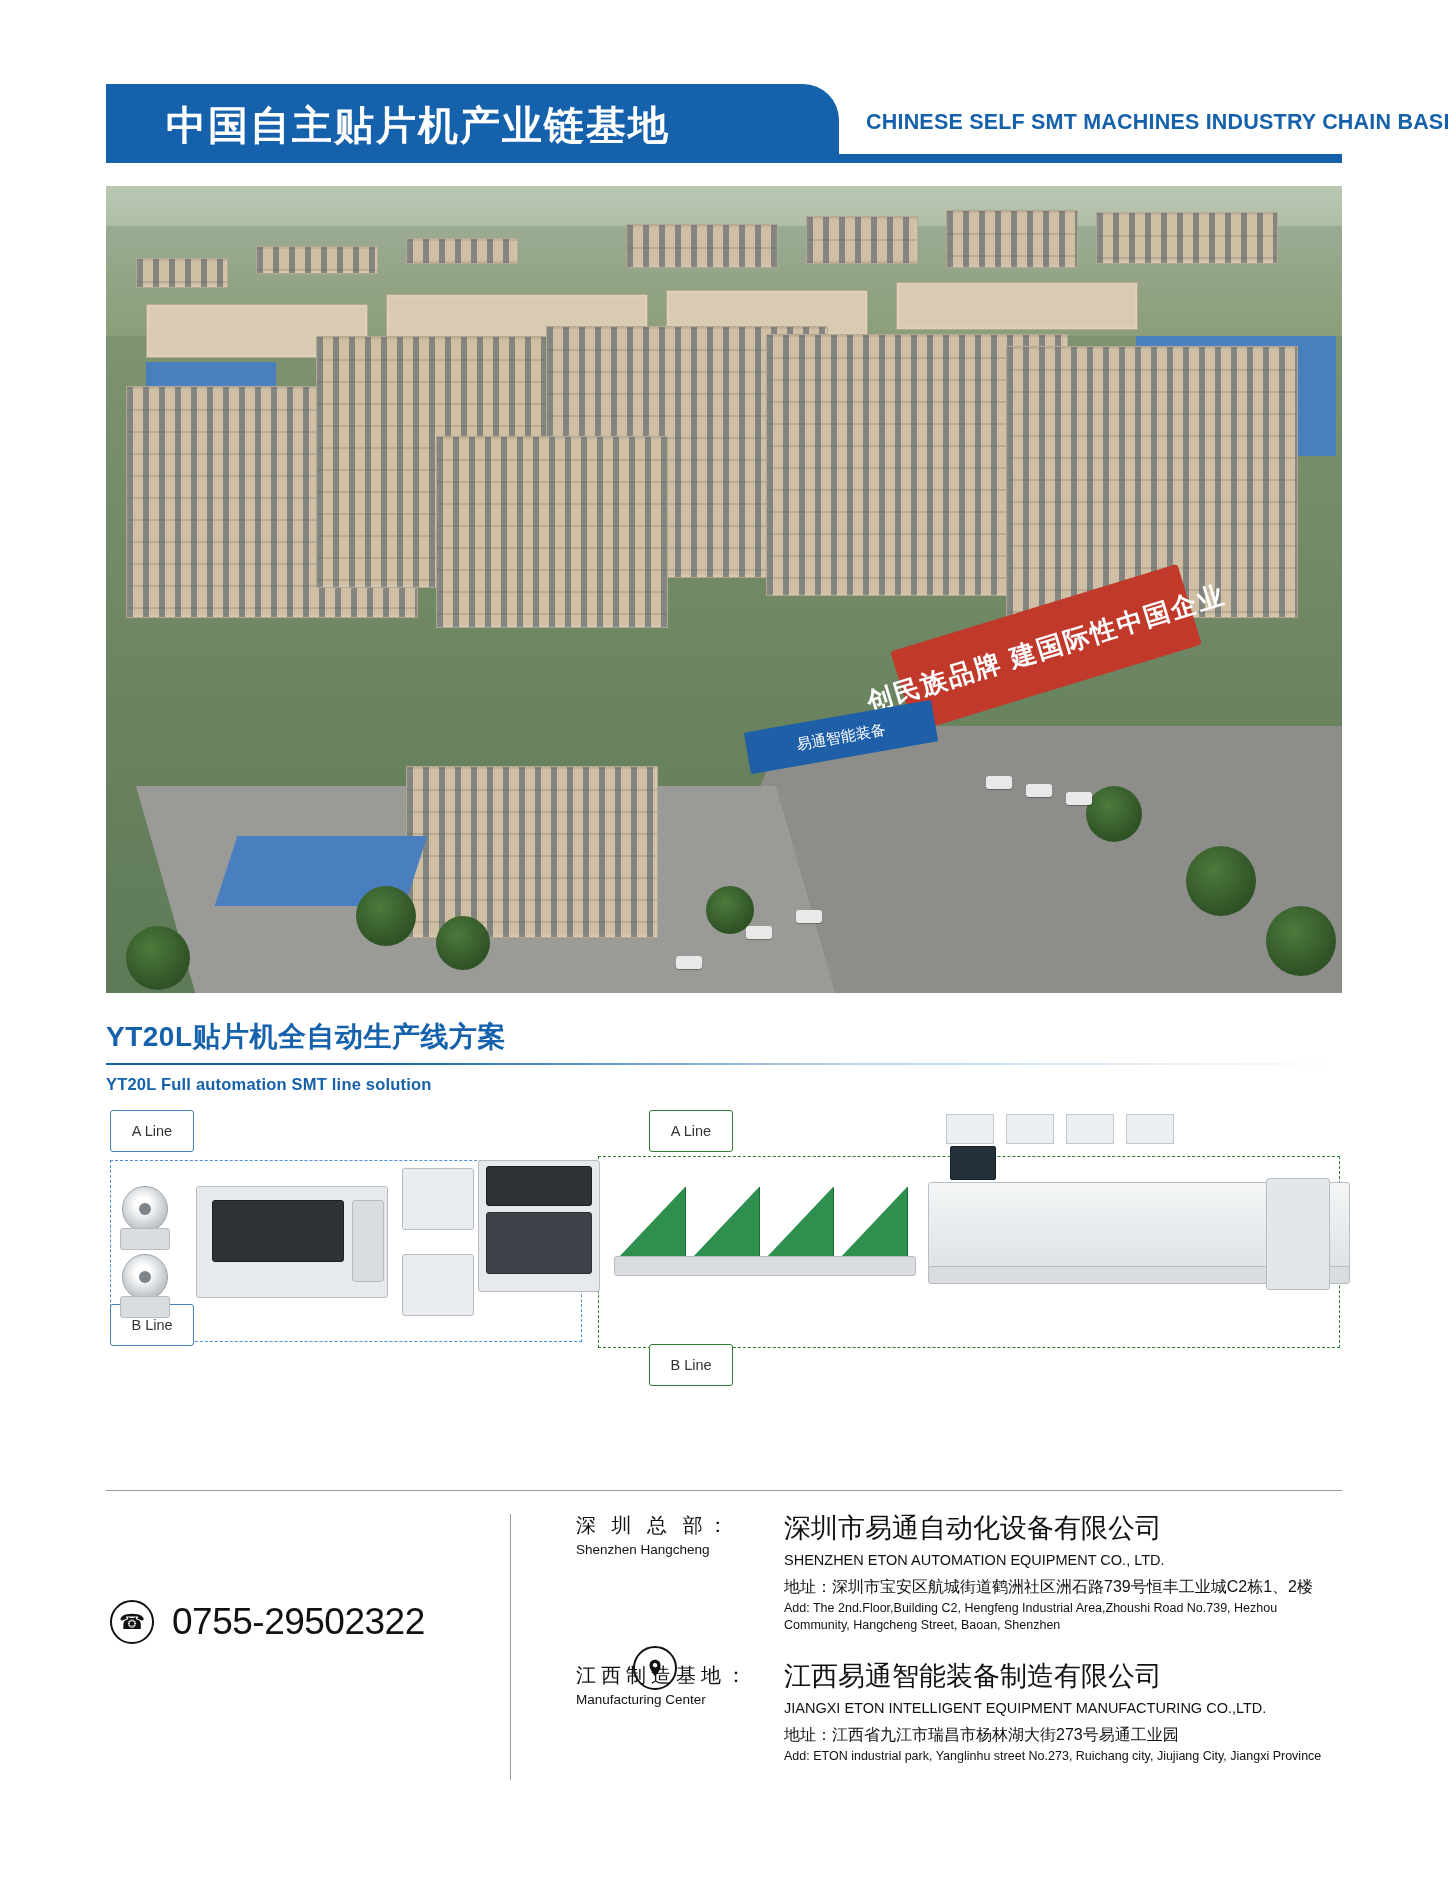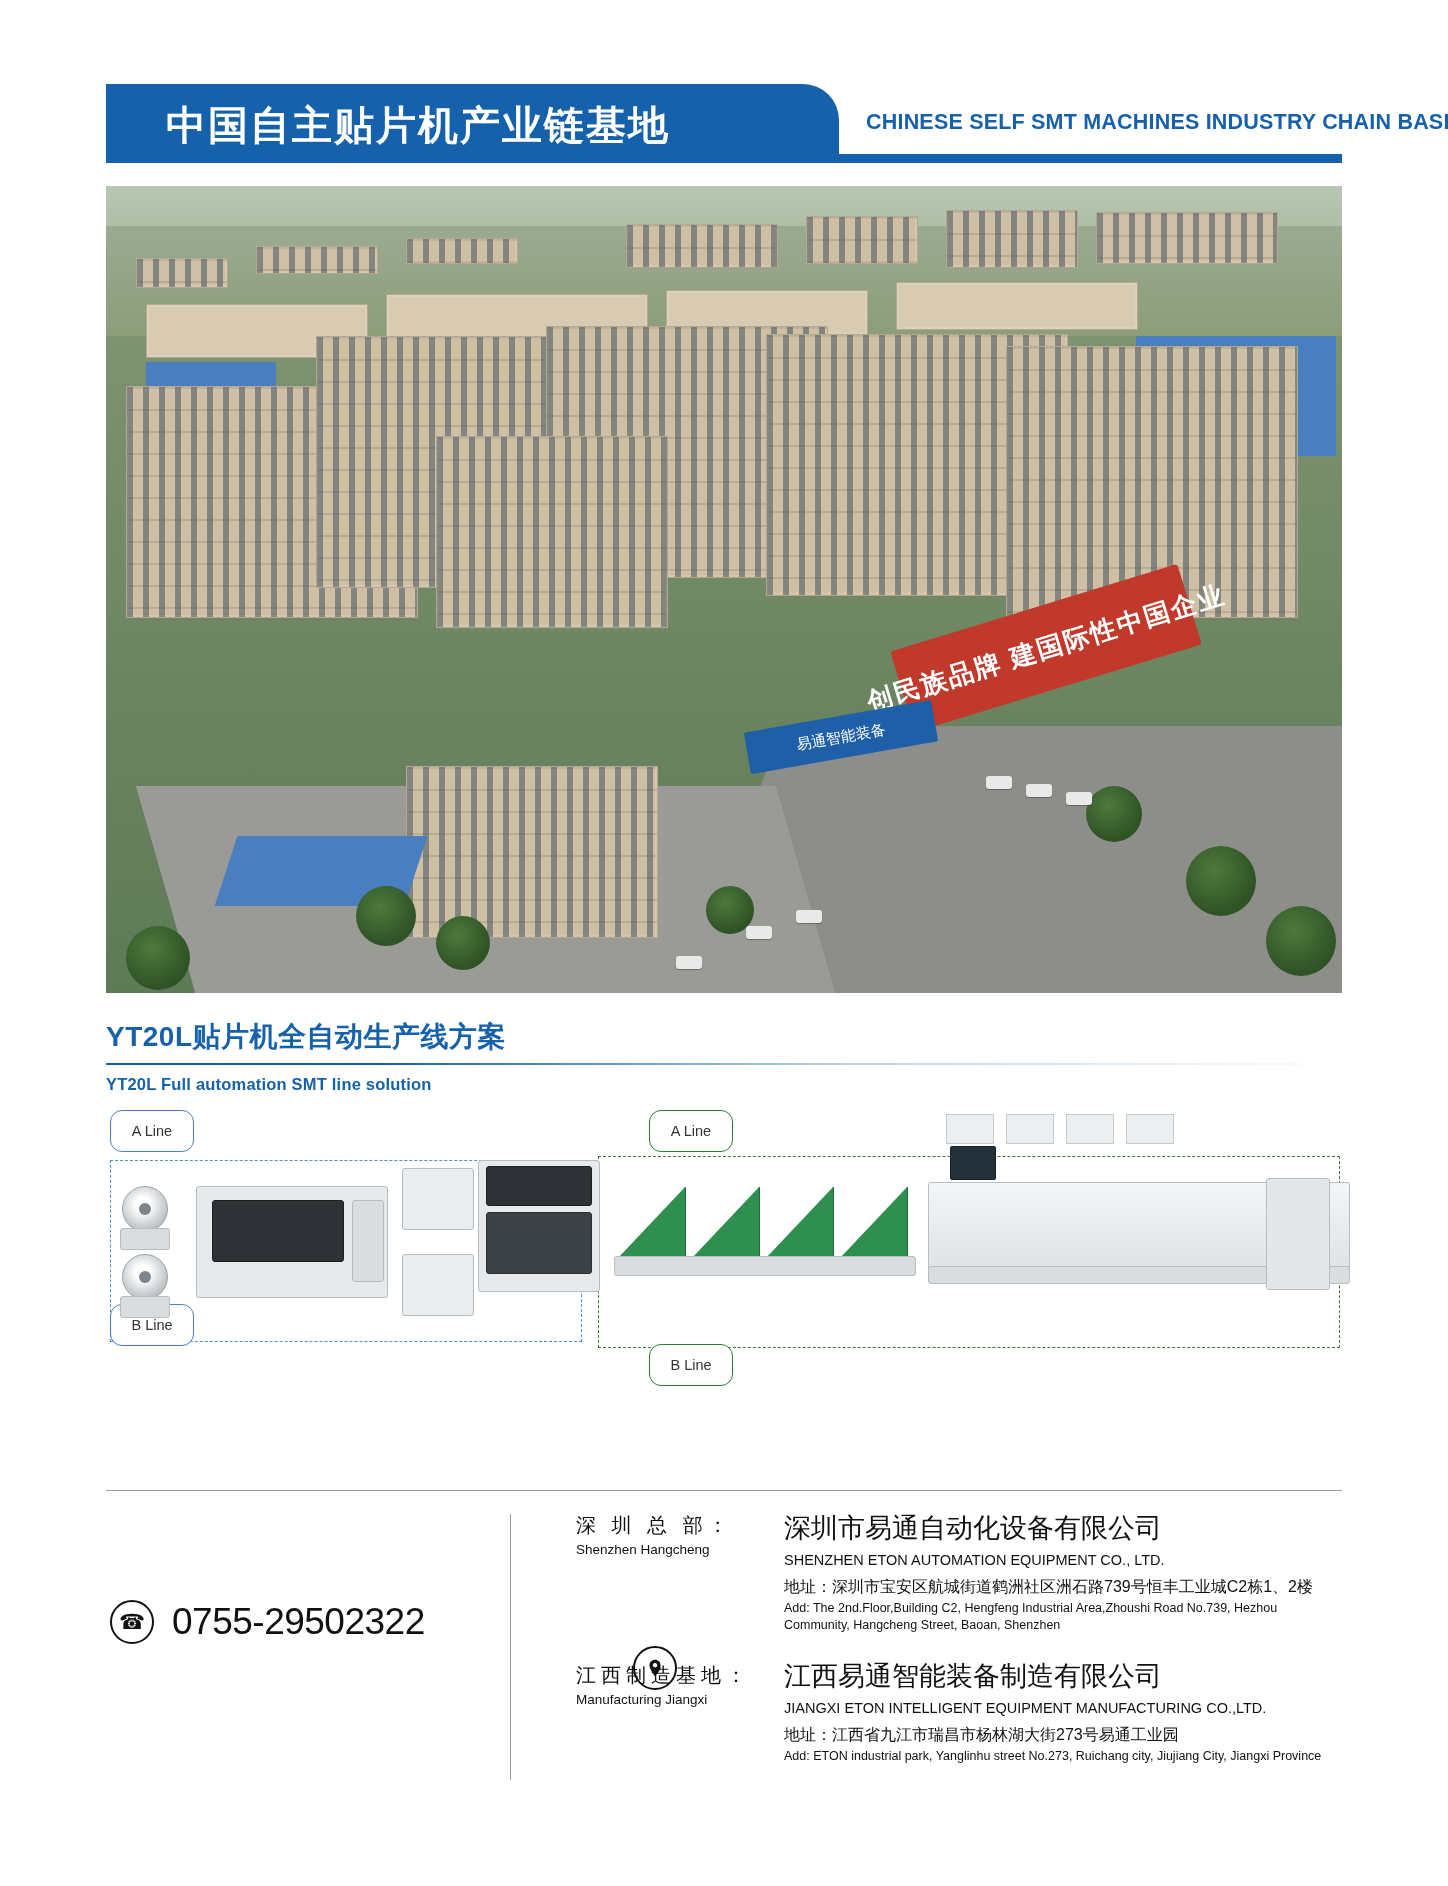--- a/index.html
+++ b/index.html
@@ -199,21 +199,21 @@
     position: absolute;
     height: 40px;
     min-width: 80px;
     border: 1.5px solid #2f7d32;
     background: #ffffff;
     color: #333;
     font-size: 14.5px;
     display: flex;
     align-items: center;
     justify-content: center;
-    border-radius: 12px;
+    border-radius: 3px;
   }
   .tag.blue { border-color: #4a7fbf; }
   .dash-box {
     position: absolute;
     border: 1.6px dashed #2f7d32;
   }
   .dash-box.blue { border-color: #4a90d9; }
 
   .mach {
     position: absolute;
@@ -535,21 +535,21 @@
     </div>
     <div class="addr-block" style="left:678px;top:10px;width:560px;">
       <div class="addr-company-cn">深圳市易通自动化设备有限公司</div>
       <div class="addr-company-en">SHENZHEN ETON AUTOMATION EQUIPMENT CO., LTD.</div>
       <div class="addr-line-cn">地址：深圳市宝安区航城街道鹤洲社区洲石路739号恒丰工业城C2栋1、2楼</div>
       <div class="addr-line-en">Add: The 2nd.Floor,Building C2, Hengfeng Industrial Area,Zhoushi Road No.739, Hezhou Community, Hangcheng Street, Baoan, Shenzhen</div>
     </div>
 
     <div class="addr-block" style="left:470px;top:162px;">
       <div class="addr-label-cn">江西制造基地：</div>
-      <div class="addr-label-en">Manufacturing Jiangxi</div>
+      <div class="addr-label-en">Manufacturing Center</div>
     </div>
     <div class="addr-block" style="left:678px;top:158px;width:560px;">
       <div class="addr-company-cn">江西易通智能装备制造有限公司</div>
       <div class="addr-company-en">JIANGXI ETON INTELLIGENT EQUIPMENT MANUFACTURING CO.,LTD.</div>
       <div class="addr-line-cn">地址：江西省九江市瑞昌市杨林湖大街273号易通工业园</div>
       <div class="addr-line-en">Add: ETON industrial park, Yanglinhu street No.273, Ruichang city, Jiujiang City, Jiangxi Province</div>
     </div>
   </div>
 
 </div>

